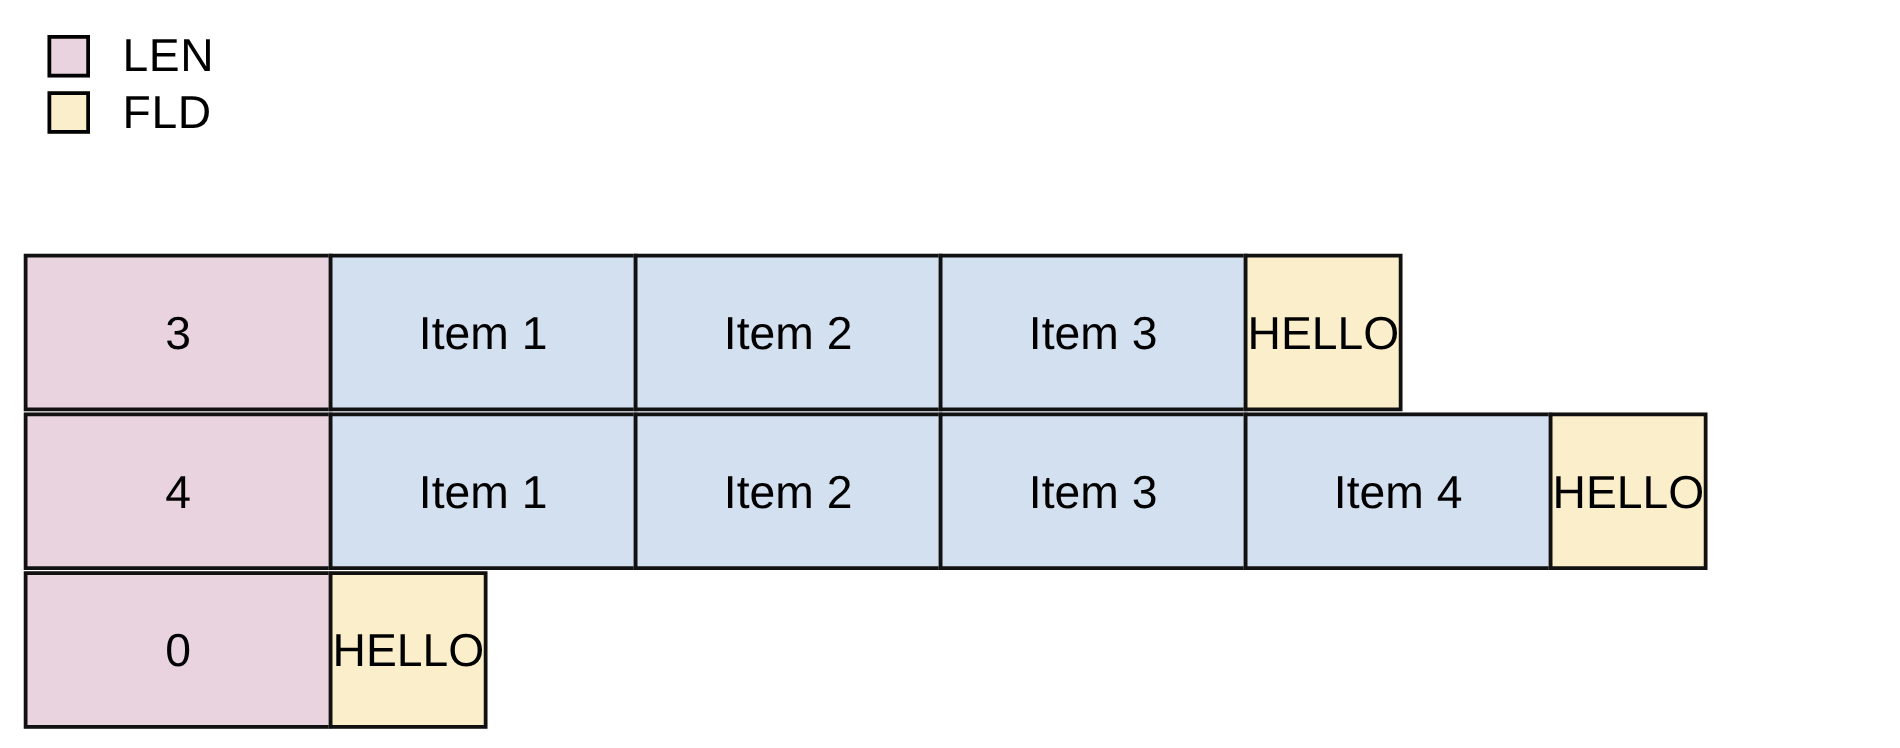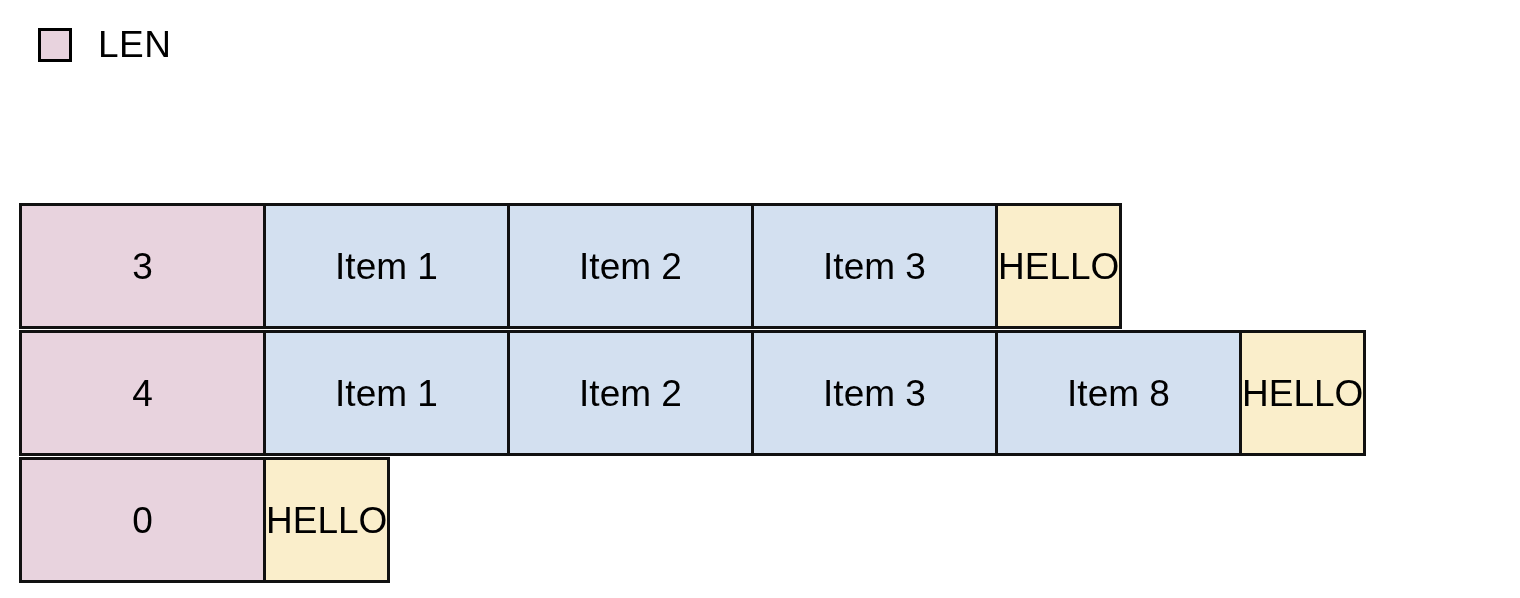--- a/index.html
+++ b/index.html
@@ -74,35 +74,39 @@
   .cell.lst { width: 247px; text-align: center; }
 </style>
 </head>
 <body>
 
 <div id="legend">
     <div class="legend-row">
       <span class="legend-swatch" style="background: rgb(232, 211, 222);"></span>
       <span class="legend-label">LEN</span>
     </div>
+    <div class="legend-row">
+      <span class="legend-swatch" style="background: rgb(250, 238, 203);"></span>
+      <span class="legend-label">FLD</span>
+    </div>
   </div>
 
 <div id="layout">
     <div class="mem-row">
       <div class="cell len" style="background: rgb(232, 211, 222);">3</div>
       <div class="cell lst" style="background: rgb(211, 224, 240);">Item 1</div>
       <div class="cell lst" style="background: rgb(211, 224, 240);">Item 2</div>
       <div class="cell lst" style="background: rgb(211, 224, 240);">Item 3</div>
       <div class="cell fld" style="background: rgb(250, 238, 203);">HELLO</div>
     </div>
     <div class="mem-row">
       <div class="cell len" style="background: rgb(232, 211, 222);">4</div>
       <div class="cell lst" style="background: rgb(211, 224, 240);">Item 1</div>
       <div class="cell lst" style="background: rgb(211, 224, 240);">Item 2</div>
       <div class="cell lst" style="background: rgb(211, 224, 240);">Item 3</div>
-      <div class="cell lst" style="background: rgb(211, 224, 240);">Item 8</div>
+      <div class="cell lst" style="background: rgb(211, 224, 240);">Item 4</div>
       <div class="cell fld" style="background: rgb(250, 238, 203);">HELLO</div>
     </div>
     <div class="mem-row">
       <div class="cell len" style="background: rgb(232, 211, 222);">0</div>
       <div class="cell fld" style="background: rgb(250, 238, 203);">HELLO</div>
     </div>
   </div>
 
 </body></html>

